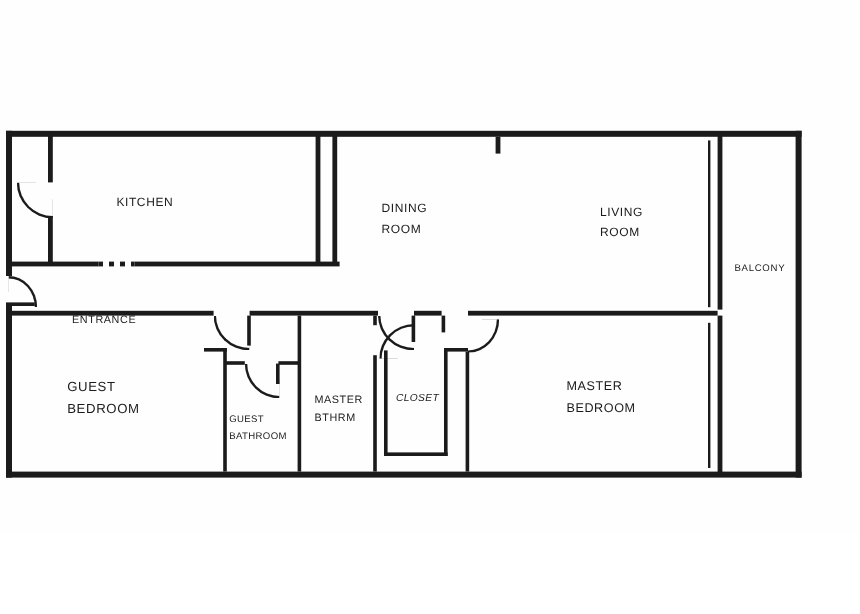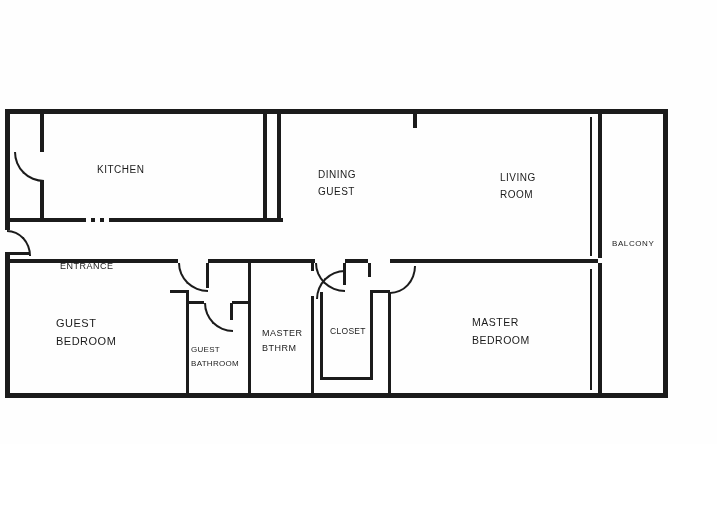--- a/index.html
+++ b/index.html
@@ -76,32 +76,32 @@
   <div class="w" style="left:320px;top:292px;width:3px;height:88px;"></div>
   <div class="w" style="left:320px;top:377px;width:53px;height:3px;"></div>
   <div class="w" style="left:370px;top:292px;width:3px;height:88px;"></div>
   <div class="w" style="left:368px;top:263px;width:3px;height:14px;"></div>
   <div class="arc arc-br" style="left:390px;top:266px;width:24px;height:26px;"></div>
   <div class="w" style="left:370px;top:290px;width:20px;height:3px;"></div>
   <div class="w" style="left:388px;top:293px;width:3px;height:100px;"></div>
 
   <div class="lbl" style="left:97px;top:161px;">KITCHEN</div>
   <div class="lbl" style="left:318px;top:166px;">DINING
-GUEST</div>
+ROOM</div>
   <div class="lbl" style="left:500px;top:169px;">LIVING
 ROOM</div>
-  <div class="lbl lbl-sm" style="left:612px;top:237px;letter-spacing:0.6px;text-align:right;">BALCONY</div>
+  <div class="lbl lbl-sm" style="left:612px;top:217px;letter-spacing:0.6px;text-align:right;">BALCONY</div>
   <div class="lbl lbl-md" style="left:60px;top:231px;margin-top:28px;">ENTRANCE</div>
   <div class="lbl lbl-lg" style="left:56px;top:314px;">GUEST
 BEDROOM</div>
   <div class="lbl lbl-sm" style="left:191px;top:343px;">GUEST
 BATHROOM</div>
   <div class="lbl lbl-md" style="left:262px;top:326px;">MASTER
 BTHRM</div>
-  <div class="lbl lbl-sm" style="left:330px;top:324px;font-size:8.5px;">CLOSET</div>
+  <div class="lbl lbl-sm" style="left:330px;top:324px;font-size:8.5px;font-style:italic;">CLOSET</div>
   <div class="lbl" style="left:472px;top:314px;font-size:10.5px;">MASTER
 BEDROOM</div>
 
   <div class="room" style="left:44px;top:114px;width:219px;height:104px;"></div>
   <div class="room" style="left:10px;top:114px;width:30px;height:104px;"></div>
   <div class="room" style="left:281px;top:114px;width:132px;height:145px;"></div>
   <div class="room" style="left:417px;top:114px;width:173px;height:145px;"></div>
   <div class="room" style="left:602px;top:114px;width:61px;height:279px;"></div>
   <div class="room" style="left:10px;top:222px;width:271px;height:37px;"></div>
   <div class="room" style="left:10px;top:263px;width:176px;height:130px;"></div>

